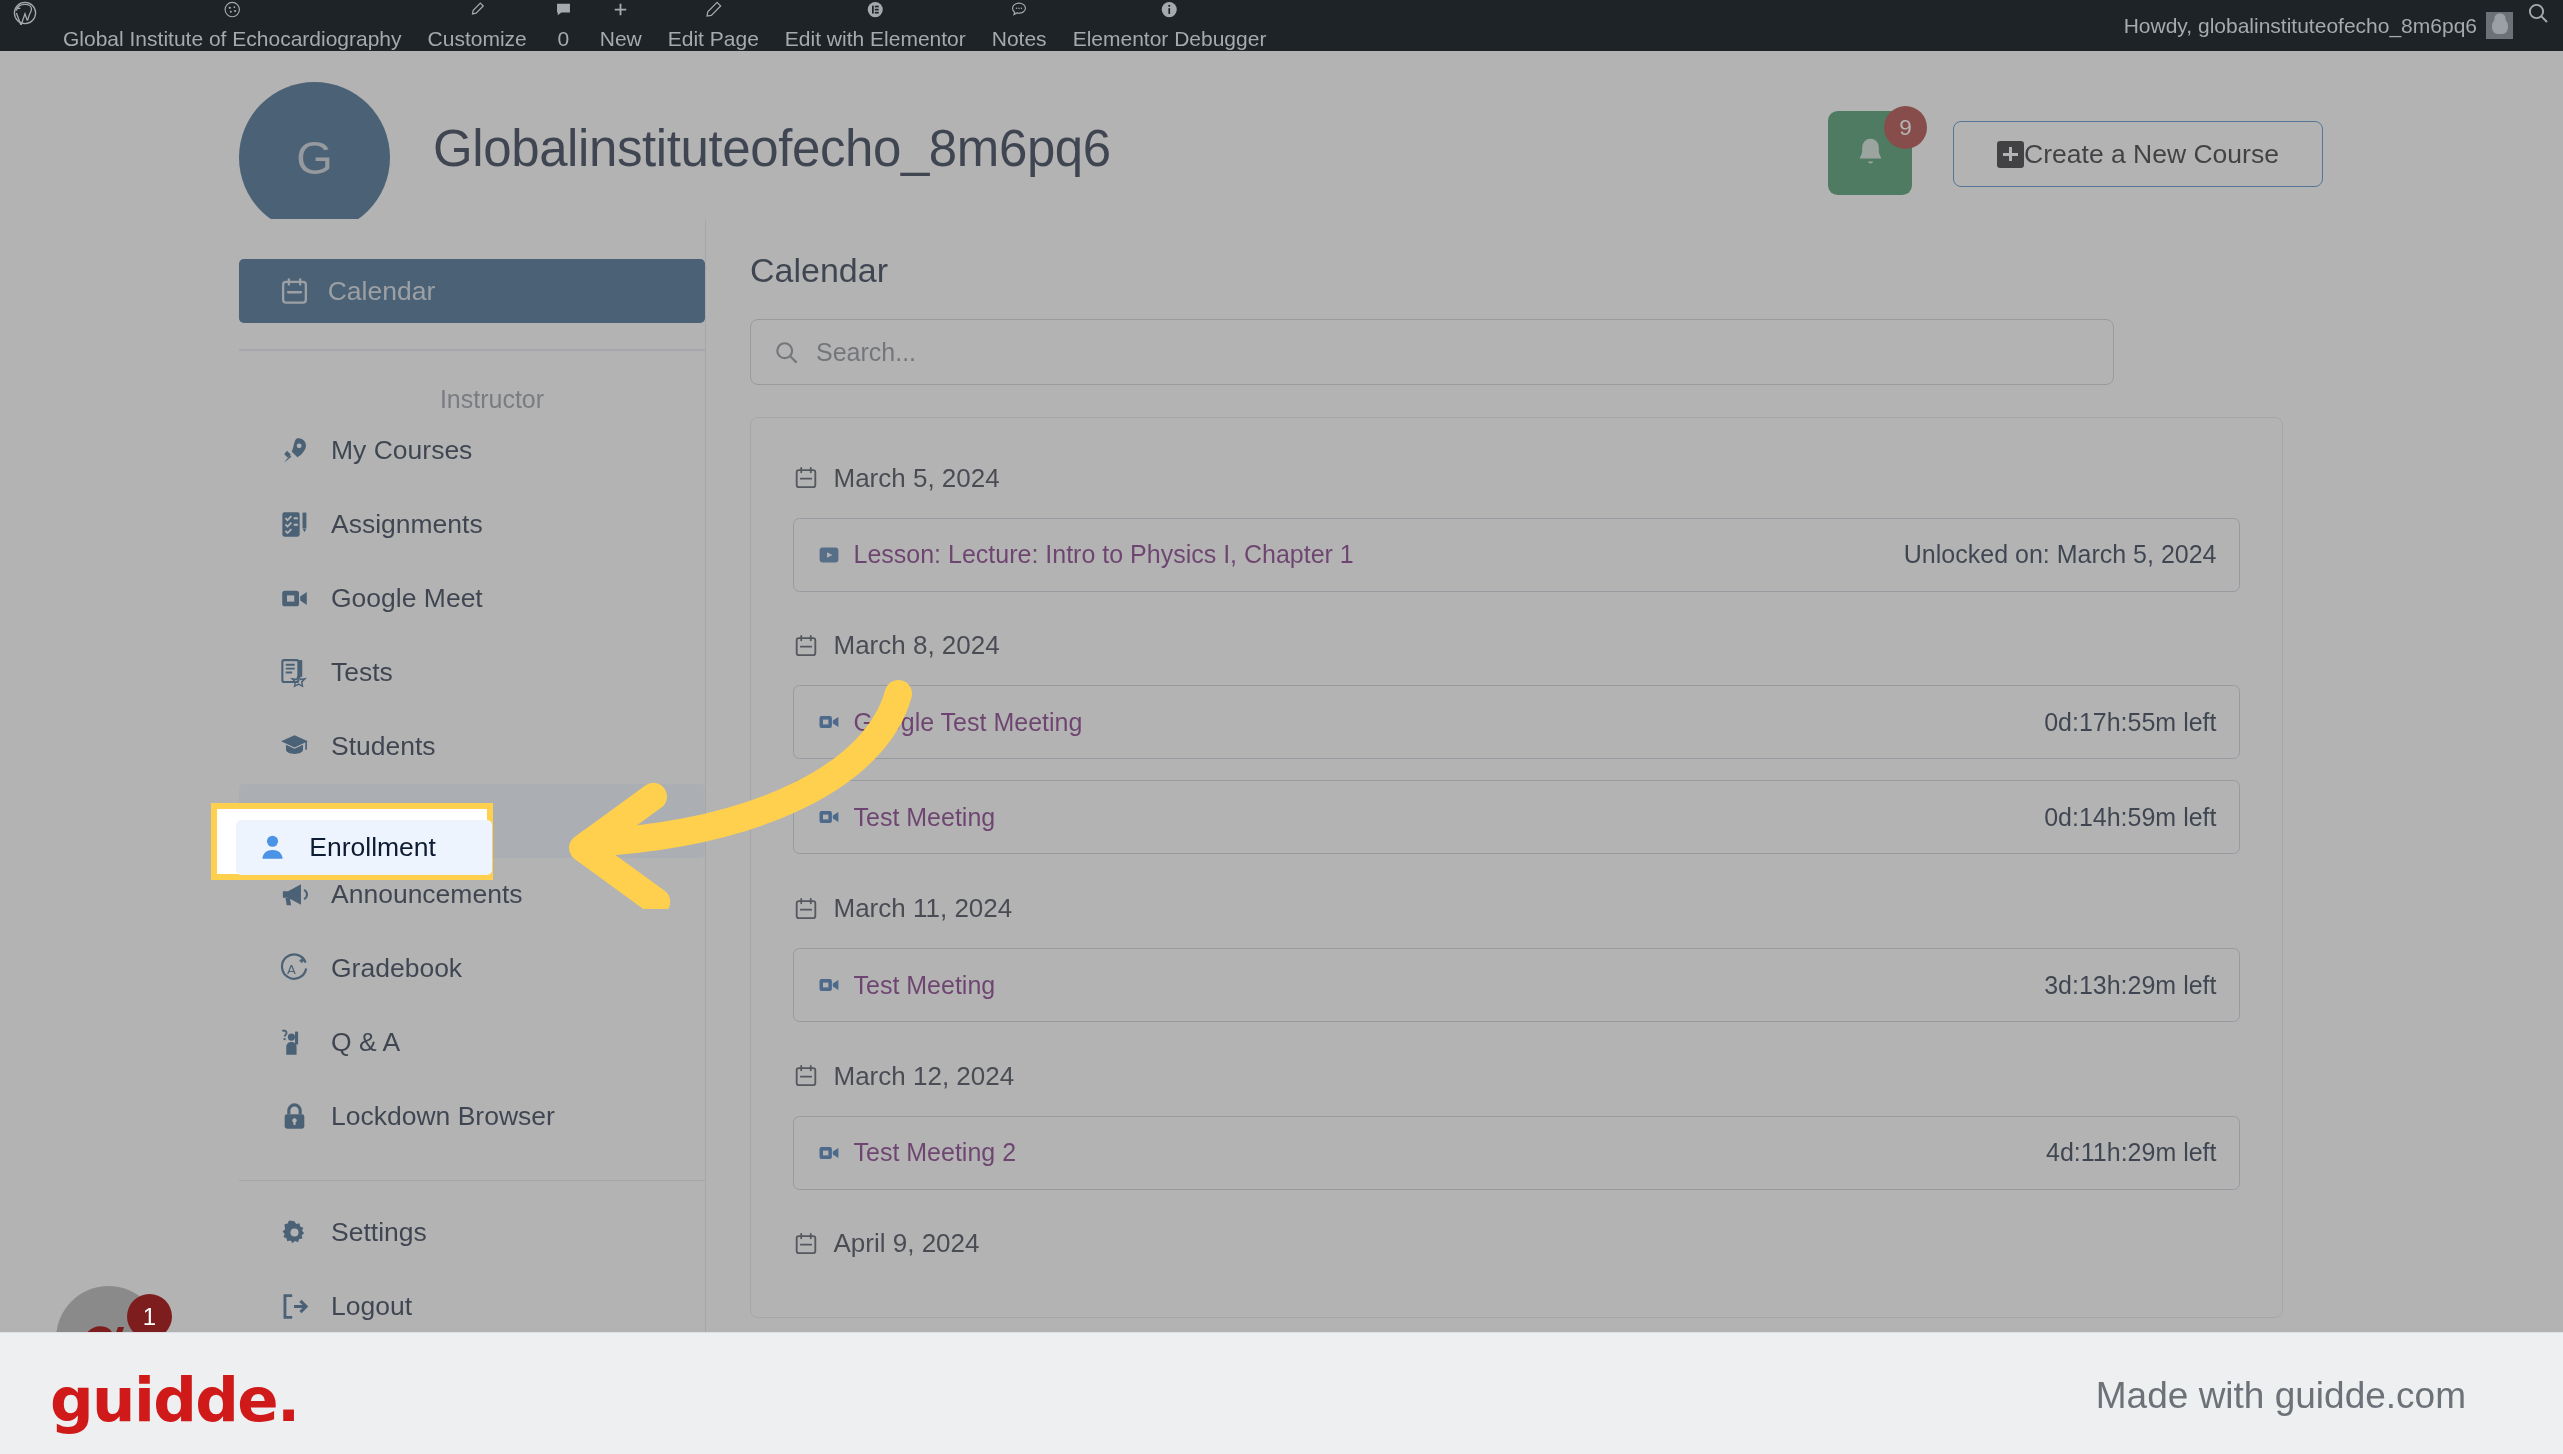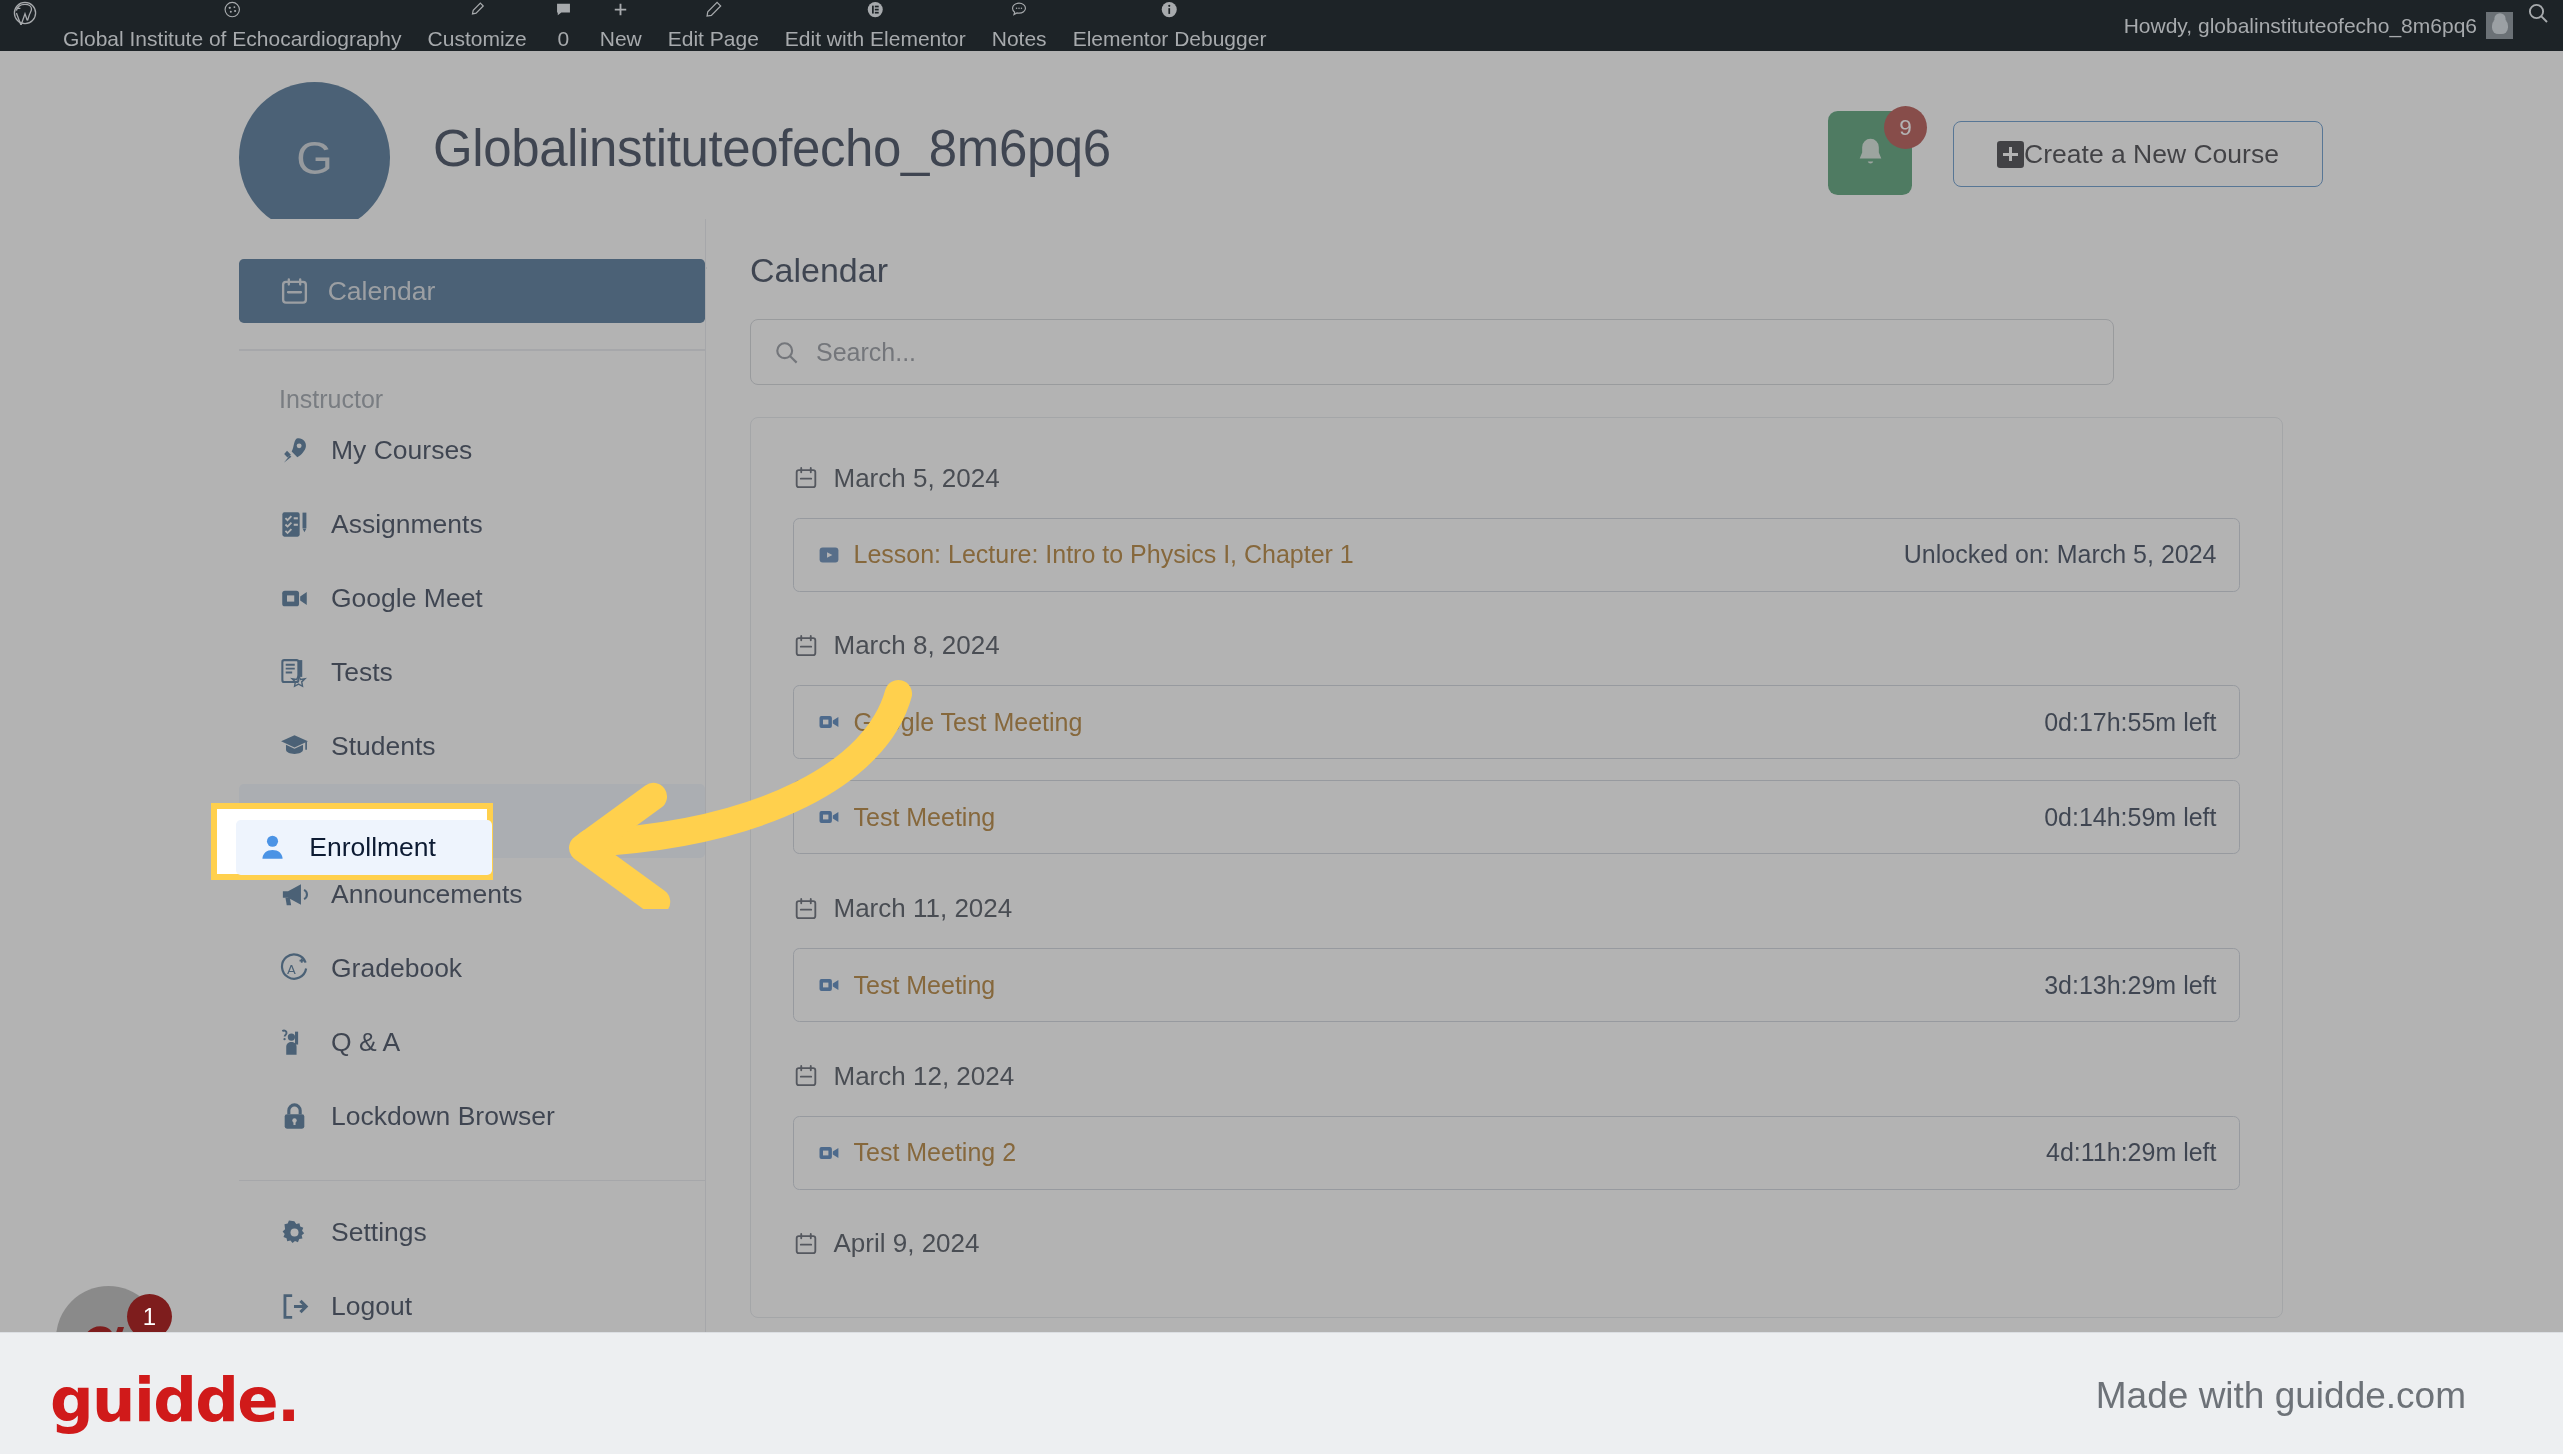--- a/index.html
+++ b/index.html
@@ -120,21 +120,21 @@
 
   .nav-active {
     margin: 40px 0 0 0; height: 64px;
     background: #27557f; border-radius: 4.8px;
     display: flex; align-items: center; gap: 17.7px;
     padding-left: 40px;
     color: #cfd6de; font-size: 26.5px;
   }
   .nav-divider { height: 1.6px; background: #e3e7ec; margin: 26px 0 0 0; }
   .nav-group-label {
-    padding: 34px 0 0 40px; color: #878f99; font-size: 25px;
+    padding: 34px 0 0 40px; color: #878f99; font-size: 25px; text-align: center;
   }
   .nav-item {
     height: 74px; display: flex; align-items: center; gap: 21px;
     padding-left: 40px; color: #0d1b33; font-size: 26.5px;
   }
   .nav-item .ico { width: 31px; height: 31px; flex: none; display: block; }
   .nav-item.selected {
     background: #eef4fd; border-radius: 4.8px;
   }
 
@@ -157,21 +157,21 @@
   .date-head {
     display: flex; align-items: center; gap: 14.5px;
     color: #232a38; font-size: 26px; padding: 17.7px 0 24px 0;
   }
   .event-row {
     height: 74px; border: 1.6px solid #c4cbd6; border-radius: 6.4px;
     display: flex; align-items: center; padding: 0 22.5px;
     margin-bottom: 21px;
   }
   .event-left { display: flex; align-items: center; gap: 13px; }
-  .event-title { color: #a16207; font-size: 25px; }
+  .event-title { color: #701a75; font-size: 25px; }
   .event-right { margin-left: auto; color: #0d1b33; font-size: 25px; }
 
   
   #highlight {
     position: absolute; left: 211px; top: 803px;
     width: 282px; height: 77px;
     border: 6.4px solid #ffd04d; background: #ffffff;
     z-index: 120;
   }
   #highlight-inner {

